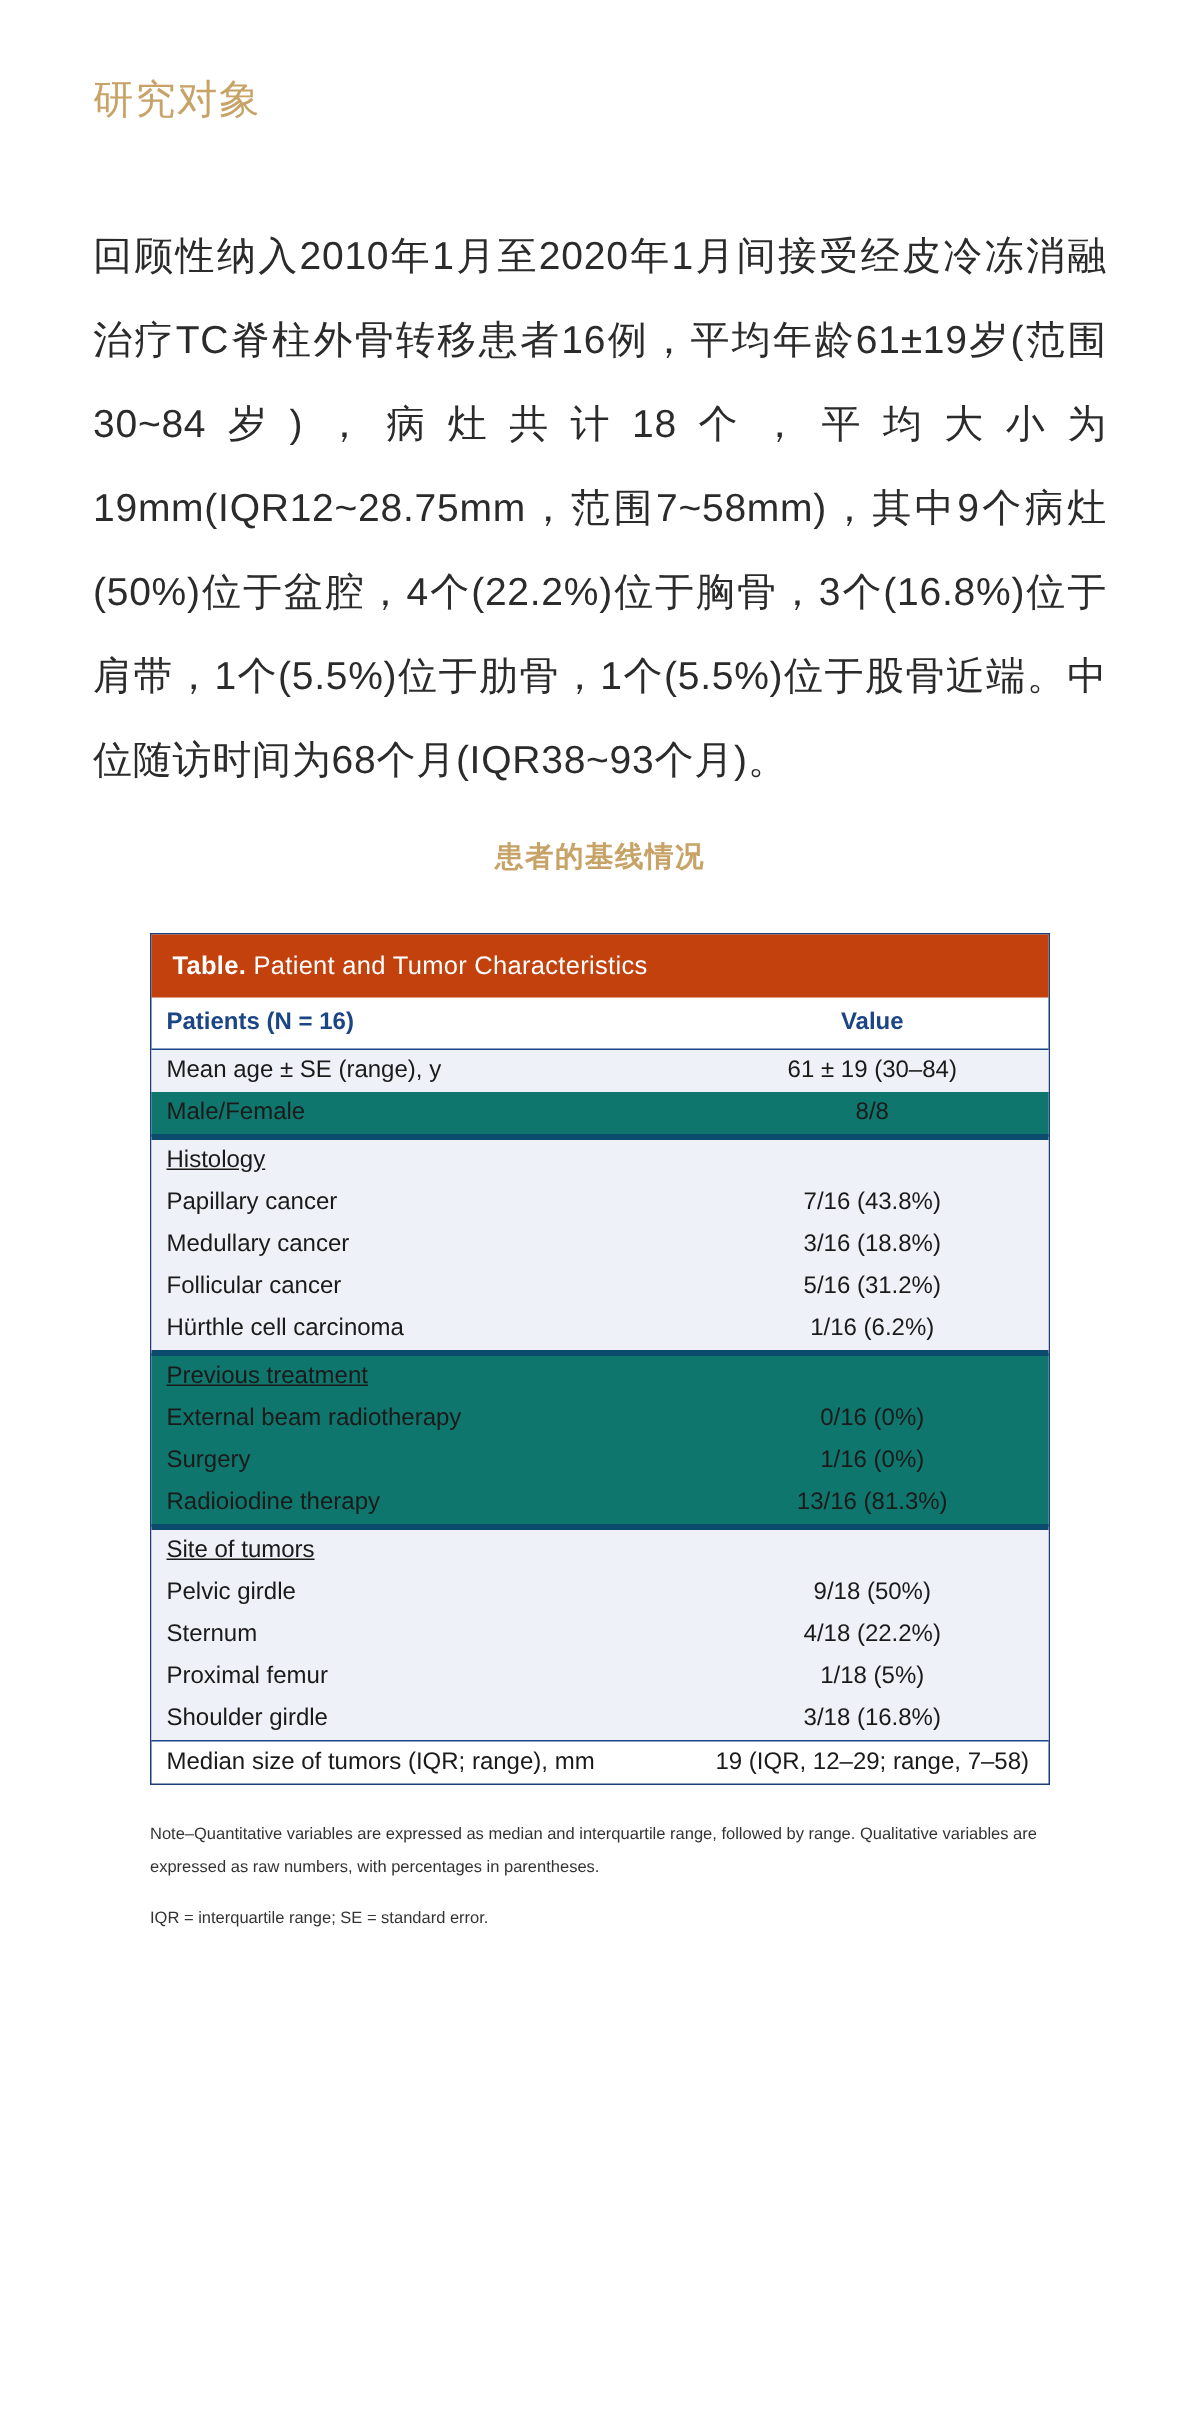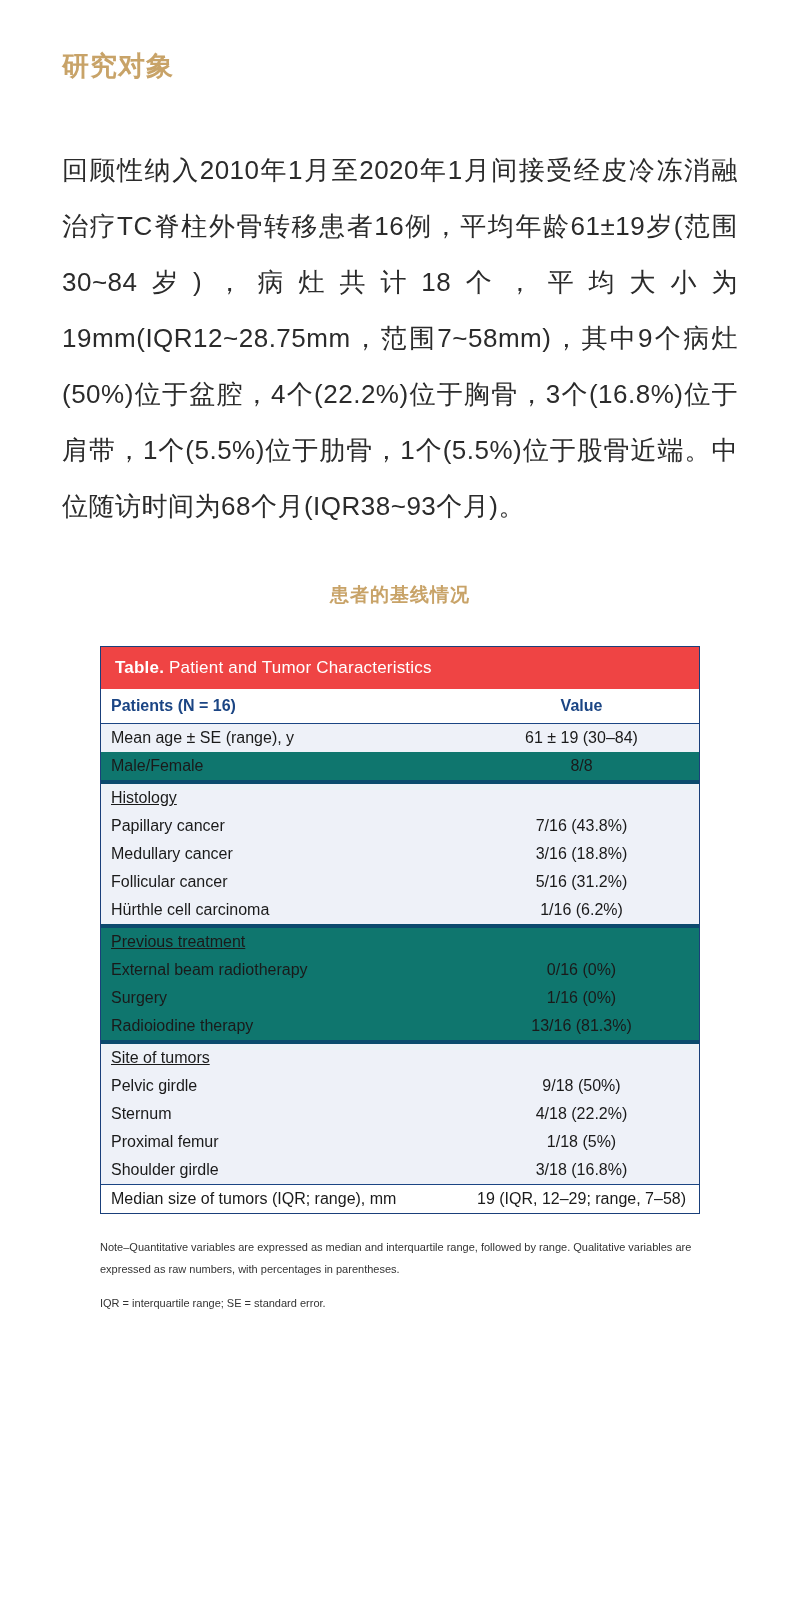--- a/index.html
+++ b/index.html
@@ -17,52 +17,52 @@
   }
   .page {
     width: 800px;
     height: 1606px;
     box-sizing: border-box;
     padding: 40px 58px 0 58px;
     position: relative;
   }
   .section-title {
     font-family: "Liberation Serif", serif;
-    font-weight: bold;
+    font-weight: normal;
     font-size: 27px;
     color: #c8a368;
     letter-spacing: 1px;
     margin: 8px 0 0 4px;
   }
   .body-text {
     margin-top: 58px;
     font-size: 26px;
     line-height: 56px;
     color: #2b2b2b;
     letter-spacing: 0.5px;
     text-align: justify;
     padding: 0 4px;
   }
   .figure-caption {
-    margin-top: 48px;
+    margin-top: 24px;
     text-align: center;
     color: #c8a368;
     font-size: 19px;
     font-weight: bold;
     letter-spacing: 1px;
   }
   .table-wrap {
     margin: 38px auto 0 auto;
     width: 600px;
     border: 1px solid #1a3f7a;
     box-sizing: border-box;
     background: #ffffff;
   }
   .tbl-title {
-    background: #ef4444;
+    background: #c2410c;
     color: #ffffff;
     font-size: 17px;
     padding: 11px 14px;
     letter-spacing: 0.2px;
   }
   .tbl-title b { font-weight: bold; }
   table {
     width: 100%;
     border-collapse: collapse;
     font-size: 16px;

